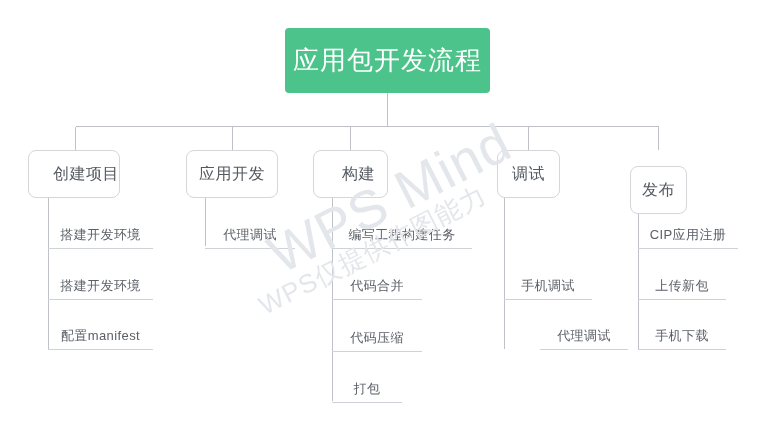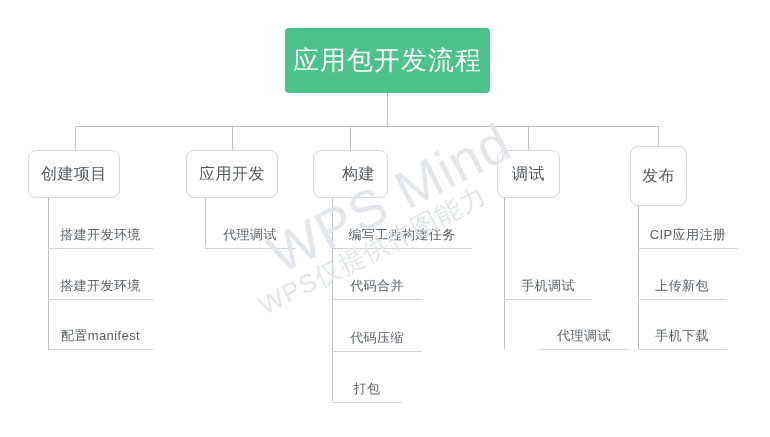--- a/index.html
+++ b/index.html
@@ -131,37 +131,37 @@
 
   <div id="watermark">
     <div class="wm-group wm-main" style="left:258px; top:230px; transform: rotate(-27deg);">WPS Mind</div>
     <div class="wm-group wm-sub" style="left:253px; top:292px; transform: rotate(-27deg);">WPS仅提供作图能力</div>
   </div>
 
   <div class="node node-root" style="left:285px; top:28px; width:205px; height:65px;">
     <span>应用包开发流程</span>
   </div>
 
-  <div class="node node-branch" style="left:28px; top:150px; width:92px; height:48px;">
+  <div class="node node-branch" style="left:28px; top:150px; width:92px; height:48px;justify-content:flex-end;">
     <span>创建项目</span>
   </div>
 
   <div class="node node-branch" style="left:186px; top:150px; width:92px; height:48px;">
     <span>应用开发</span>
   </div>
 
   <div class="node node-branch" style="left:313px; top:150px; width:75px; height:48px;padding-left:16px;">
     <span>构建</span>
   </div>
 
   <div class="node node-branch" style="left:497px; top:150px; width:63px; height:48px;">
     <span>调试</span>
   </div>
 
-  <div class="node node-branch" style="left:630px; top:146px; width:57px; height:60px;">
+  <div class="node node-branch" style="left:630px; top:166px; width:57px; height:48px;">
     <span>发布</span>
   </div>
 
   <div class="node node-leaf" style="left:48px; top:208px; width:105px; height:41px;">
     <span>搭建开发环境</span>
   </div>
   <div class="node node-leaf" style="left:48px; top:259px; width:105px; height:41px;">
     <span>搭建开发环境</span>
   </div>
   <div class="node node-leaf" style="left:48px; top:309px; width:105px; height:41px;">

